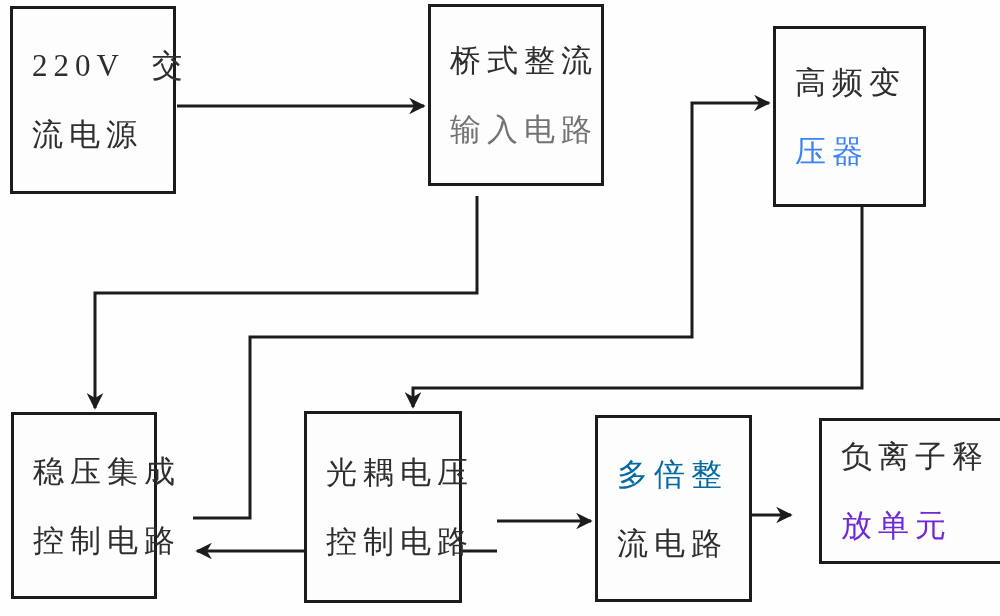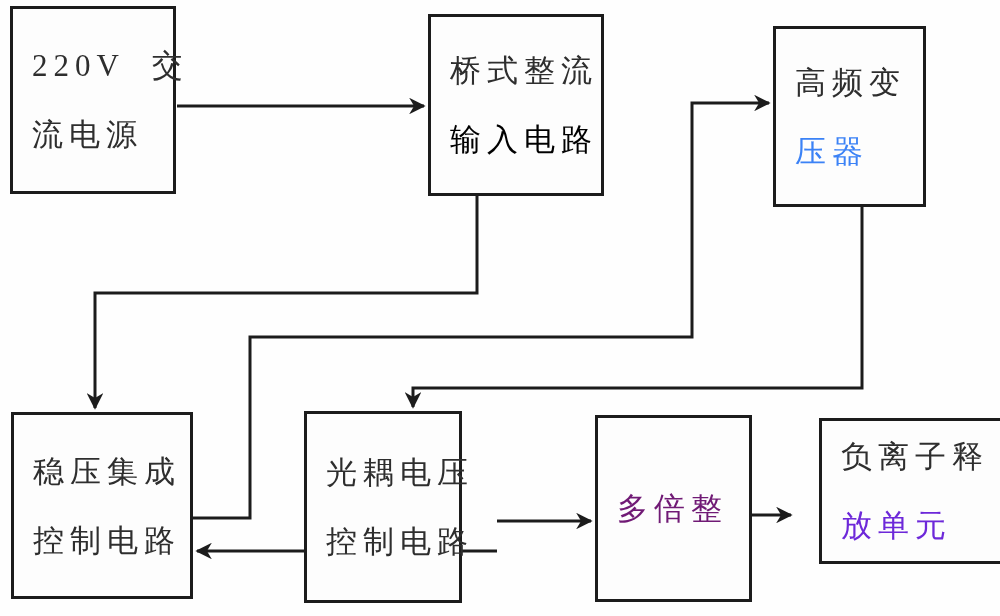--- a/index.html
+++ b/index.html
@@ -58,36 +58,37 @@
       <polyline points="193,518 250,518 250,337 692,337 692,103 769,103" marker-end="url(#arrow)" stroke="#1c1c1c"></polyline>
       <polyline points="862,194 862,388 413,388 413,407" marker-end="url(#arrow)" stroke="#1c1c1c"></polyline>
       <polyline points="497,551 197,551" marker-end="url(#arrow)" stroke="#1c1c1c"></polyline>
       <polyline points="497,521 591,521" marker-end="url(#arrow)" stroke="#1c1c1c"></polyline>
       <polyline points="752,515 791,515" marker-end="url(#arrow)" stroke="#1c1c1c"></polyline>
     </svg>
 <div class="node" style="left: 10px; top: 6px; width: 166px; height: 188px; border-color: rgb(28, 28, 28);">
       <span class="node-line" style="color: rgb(46, 46, 46);">220V  交</span>
       <span class="node-line" style="color: rgb(46, 46, 46); font-family: Liberation Serif, serif;">流电源</span>
     </div>
-    <div class="node" style="left: 428px; top: 14px; width: 176px; height: 182px; border-color: rgb(28, 28, 28);">
+    <div class="node" style="left: 428px; top: 4px; width: 176px; height: 182px; border-color: rgb(28, 28, 28);">
       <span class="node-line" style="color: rgb(46, 46, 46);">桥式整流</span>
-      <span class="node-line" style="color: #000000;">输入电路</span>
+      <span class="node-line" style="color: #737373;">输入电路</span>
     </div>
     <div class="node" style="left: 773px; top: 26px; width: 153px; height: 181px; border-color: rgb(28, 28, 28);">
       <span class="node-line" style="color: rgb(46, 46, 46);">高频变</span>
       <span class="node-line" style="color: #3b82f6;">压器</span>
     </div>
-    <div class="node" style="left: 11px; top: 412px; width: 182px; height: 187px; border-color: rgb(28, 28, 28);">
+    <div class="node" style="left: 11px; top: 412px; width: 146px; height: 187px; border-color: rgb(28, 28, 28);">
       <span class="node-line" style="color: rgb(46, 46, 46);">稳压集成</span>
       <span class="node-line" style="color: rgb(46, 46, 46);">控制电路</span>
     </div>
     <div class="node" style="left: 304px; top: 411px; width: 158px; height: 192px; border-color: rgb(28, 28, 28);">
       <span class="node-line" style="color: rgb(46, 46, 46);">光耦电压</span>
       <span class="node-line" style="color: rgb(46, 46, 46);">控制电路</span>
     </div>
     <div class="node" style="left: 595px; top: 415px; width: 157px; height: 187px; border-color: rgb(28, 28, 28);">
-      <span class="node-line" style="color: #701a75;">多倍整</span>
+      <span class="node-line" style="color: #0369a1;">多倍整</span>
+      <span class="node-line" style="color: rgb(46, 46, 46);">流电路</span>
     </div>
     <div class="node" style="left: 819px; top: 418px; width: 195px; height: 146px; border-color: rgb(28, 28, 28);">
       <span class="node-line" style="color: rgb(46, 46, 46);">负离子释</span>
       <span class="node-line" style="color: #6d28d9;">放单元</span>
     </div>
   </div>
 
 </body></html>

